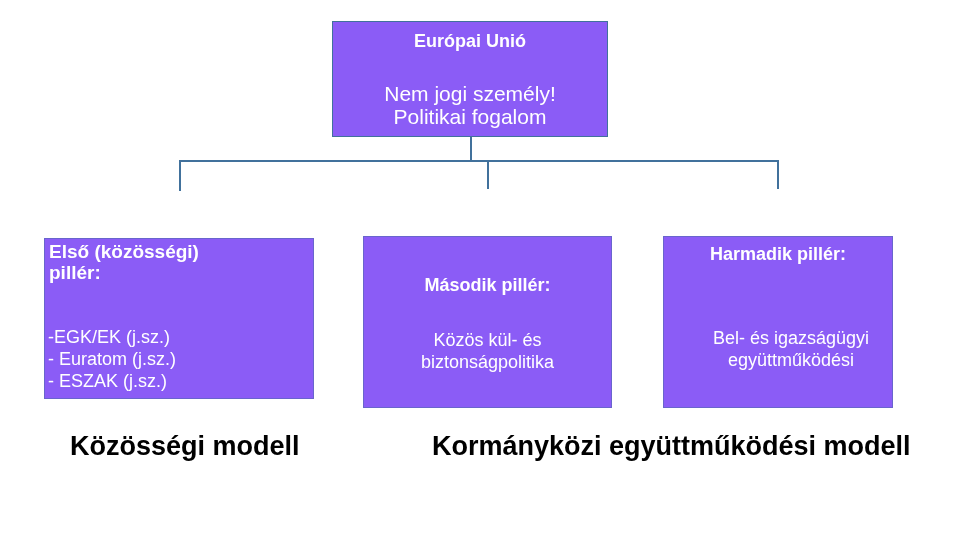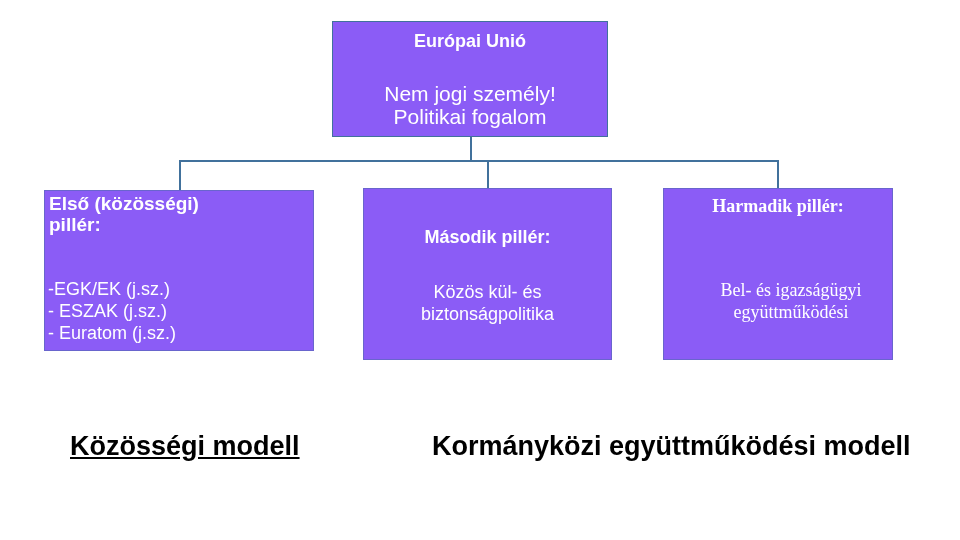--- a/index.html
+++ b/index.html
@@ -30,20 +30,21 @@
   }
   .top-box .subtitle {
     position: absolute;
     left: 0; bottom: 8px;
     width: 100%;
     font-size: 21px;
     line-height: 23px;
   }
   .pillar {
     border: 1px solid rgba(65,113,156,0.45);
+    margin-top: 48px;
   }
   .pillar-1 {
     left: 44px; top: 190px;
     width: 270px; height: 161px;
     text-align: left;
   }
   .pillar-1 .p-title {
     position: absolute;
     top: 2px; left: 4px;
     font-size: 19px;
@@ -60,42 +61,41 @@
     left: 363px; top: 188px;
     width: 249px; height: 172px;
     text-align: center;
   }
   .pillar-2 .p-title { position: absolute; top: 38px; left: 0; width: 100%; font-size: 18px; font-weight: bold; }
   .pillar-2 .p-body  { position: absolute; top: 92px; left: 0; width: 100%; font-size: 18px; line-height: 22px; }
   .pillar-3 {
     left: 663px; top: 188px;
     width: 230px; height: 172px;
     text-align: center;
-    font-family: Liberation Serif, serif;
   }
   .pillar-3 .p-title { position: absolute; top: 7px;  left: 0; width: 100%; font-size: 18px; font-weight: bold; }
   .pillar-3 .p-body  { position: absolute; top: 90px; left: 13px; width: 100%; font-size: 18px; line-height: 22px; }
   .connector {
     position: absolute;
     background: #41719c;
   }
   .conn-v-top   { left: 470px; top: 137px; width: 2px; height: 24px; }
   .conn-h       { left: 179px; top: 160px; width: 600px; height: 2px; }
   .conn-v-left  { left: 179px; top: 160px; width: 2px; height: 31px; }
   .conn-v-mid   { left: 487px; top: 160px; width: 2px; height: 29px; }
   .conn-v-right { left: 777px; top: 160px; width: 2px; height: 29px; }
   .footer-label {
     position: absolute;
     top: 431px;
     font-size: 27px;
     font-weight: bold;
     color: #000000;
     white-space: nowrap;
   }
-  .footer-left  { left: 70px; text-decoration: underline; }
+  .footer-left  { left: 70px; }
   .footer-right { left: 432px; }
 </style>
 </head>
 <body>
 
 <div class="canvas">
 
   <div class="box top-box">
     <div class="title">Európai Unió</div>
     <div class="subtitle">
@@ -110,22 +110,22 @@
   <div class="connector conn-v-mid"></div>
   <div class="connector conn-v-right"></div>
 
   <div class="box pillar pillar-1">
     <div class="p-title">
       <div>Első (közösségi)</div>
       <div>pillér:</div>
     </div>
     <div class="p-list">
       <div>-EGK/EK (j.sz.)</div>
+      <div>- Euratom (j.sz.)</div>
       <div>- ESZAK (j.sz.)</div>
-      <div>- Euratom (j.sz.)</div>
     </div>
   </div>
 
   <div class="box pillar pillar-2">
     <div class="p-title">Második pillér:</div>
     <div class="p-body">
       <div>Közös kül- és</div>
       <div>biztonságpolitika</div>
     </div>
   </div>

